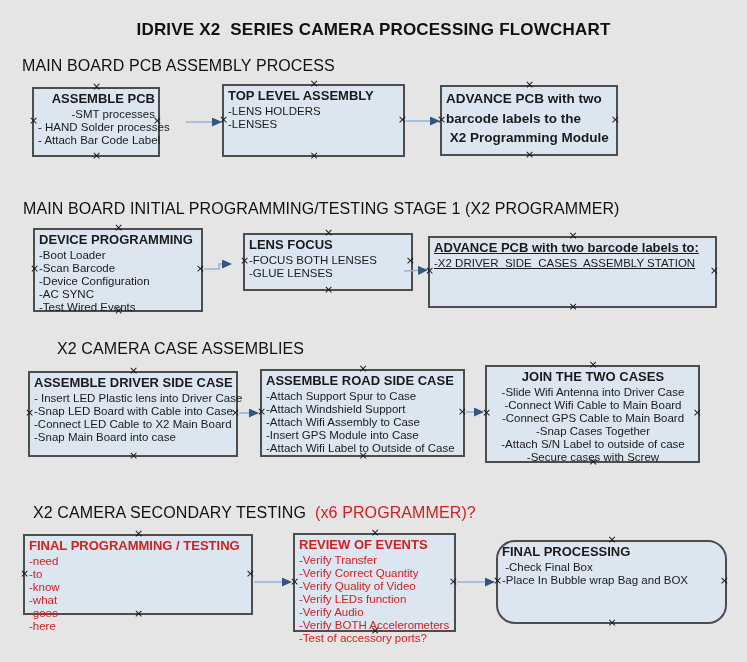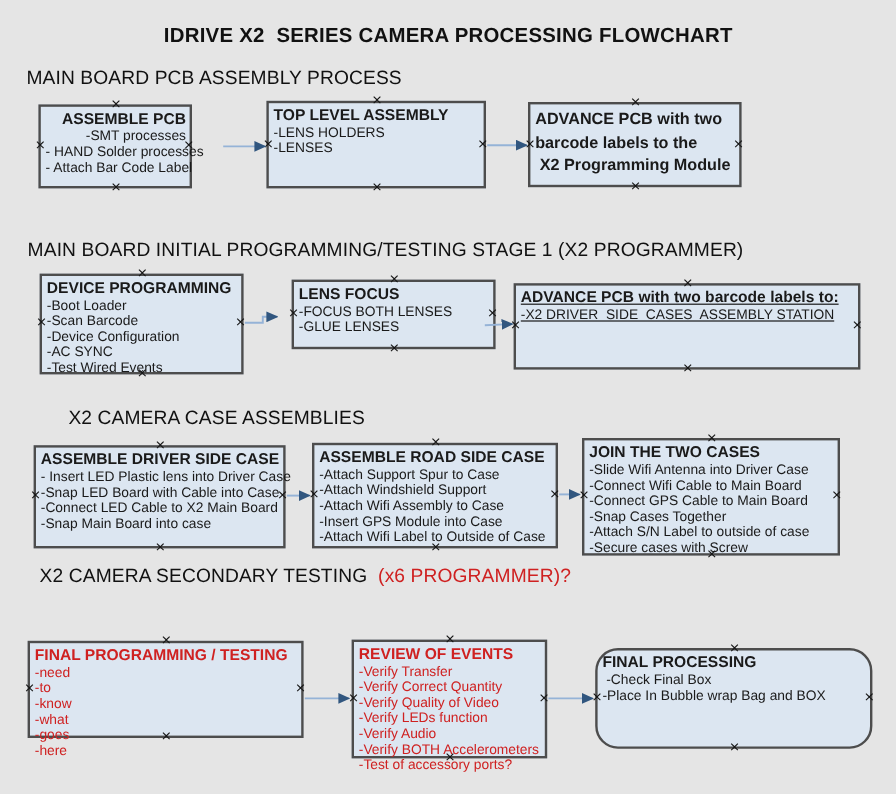--- a/index.html
+++ b/index.html
@@ -11,41 +11,41 @@
     position:absolute;left:0;top:20px;width:747px;text-align:center;
     font-size:17px;font-weight:bold;letter-spacing:.2px;white-space:pre;color:#111;
   }
   .sec-heading{
     position:absolute;font-size:16px;font-weight:normal;letter-spacing:.1px;white-space:pre;color:#111;
   }
   .sec-heading .red-part{color:#cf2121;}
   #h1{left:22px;top:57px;}
   #h2{left:23px;top:200px;}
   #h3{left:33px;top:340px;margin-left:24px;}
-  #h4{left:33px;top:472px;}
+  #h4{left:33px;top:504px;}
   .flowbox{
     position:absolute;background:#dce6f1;border:2px solid #4d4d4d;
     box-sizing:border-box;padding:2px 3px 0 4px;
   }
   .box-title{
     font-size:13px;font-weight:bold;line-height:16px;white-space:pre;margin:0 0 1px 0;
   }
   .bi{font-size:11.5px;line-height:13px;white-space:pre;}
   .bt-line{font-size:13.5px;font-weight:bold;line-height:19.5px;white-space:pre;}
   .red .box-title,.red .bi{color:#cf2121;}
   
   #b1a{left:32px; top:87px; width:128px;height:70px;text-align:right;}
   #b1b{left:222px;top:84px; width:183px;height:73px;}
   #b1c{left:440px;top:85px; width:178px;height:71px;}
   #b2a{left:33px; top:228px;width:170px;height:84px;}
   #b2b{left:243px;top:233px;width:170px;height:58px;}
   #b2c{left:428px;top:236px;width:289px;height:72px;text-decoration:underline;}
   #b3a{left:28px; top:371px;width:210px;height:86px;}
   #b3b{left:260px;top:369px;width:205px;height:88px;}
-  #b3c{left:485px;top:365px;width:215px;height:98px;}
+  #b3c{left:485px;top:365px;width:215px;height:98px;text-align:center;}
   #b4a{left:23px; top:534px;width:230px;height:81px;}
   #b4b{left:293px;top:533px;width:163px;height:99px;}
   #b4c{left:496px;top:540px;width:231px;height:84px;border-radius:19px;}
   
   .hd{position:absolute;font-size:11px;line-height:8px;color:#141414;
       font-family:"DejaVu Sans",sans-serif;}
   .hd::before{content:"\00d7";}
   .hd-n{top:-6px;left:50%;margin-left:-4px;}
   .hd-s{bottom:-5px;left:50%;margin-left:-4px;}
   .hd-w{left:-5px;top:50%;margin-top:-5px;}

